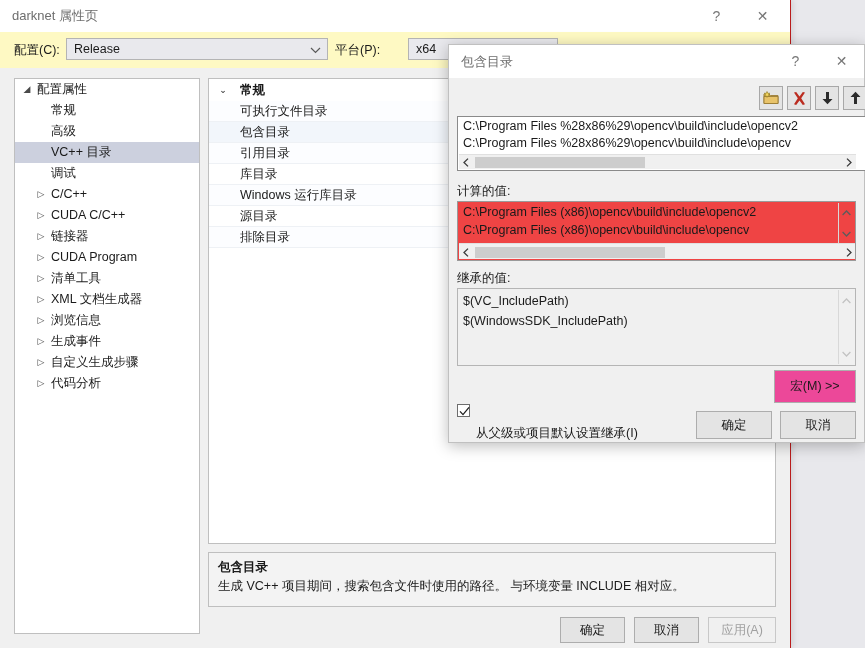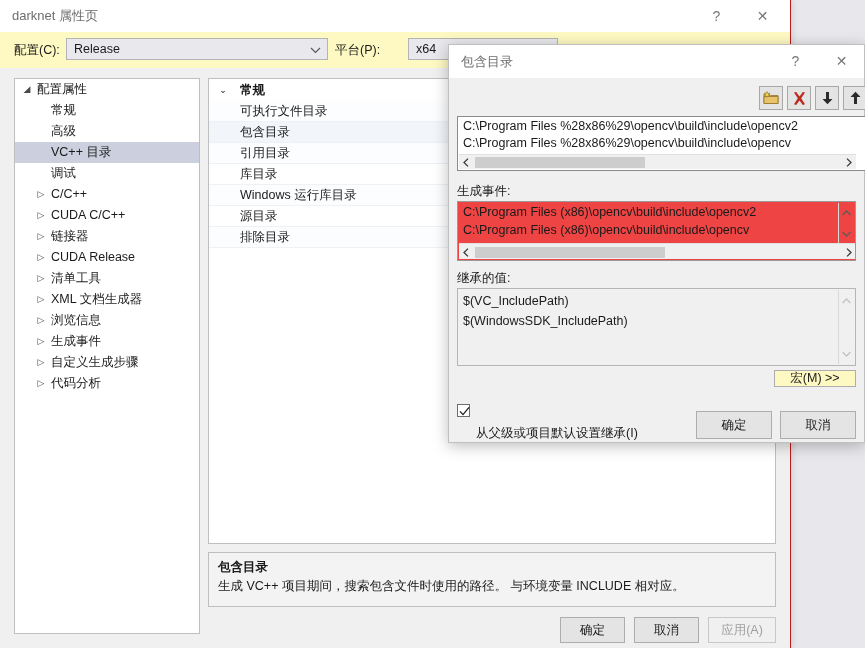--- a/index.html
+++ b/index.html
@@ -346,22 +346,22 @@
     background: #ffffff;
     box-sizing: border-box;
     margin-right: 6px;
     position: relative;
   }
   #inherit-check svg { position: absolute; left: 1px; top: 1px; }
   #inherit-label { font-size: 12.5px; white-space: nowrap; margin-top: 47px; }
 
   #macro-btn {
     position: absolute; left: 325px; top: 292px;
-    width: 82px; height: 17px;
-    background: #fef9c3;
+    width: 82px; height: 33px;
+    background: #ec4899;
     border: 1px solid #adadad;
     box-sizing: border-box;
     font-size: 12.5px;
     display: flex; align-items: center; justify-content: center;
     cursor: default;
   }
   #modal-ok-btn     { left: 247px; top: 333px; width: 76px; height: 28px; }
   #modal-cancel-btn { left: 331px; top: 333px; width: 76px; height: 28px; }
 </style>
 </head>
@@ -422,21 +422,21 @@
       <div class="tree-item lvl1" style="top: 0px;">
         <span class="tree-glyph">▷</span>
         <span class="tree-label">CUDA C/C++</span>
       </div>
       <div class="tree-item lvl1" style="top: 0px;">
         <span class="tree-glyph">▷</span>
         <span class="tree-label">链接器</span>
       </div>
       <div class="tree-item lvl1" style="top: 0px;">
         <span class="tree-glyph">▷</span>
-        <span class="tree-label">CUDA Release</span>
+        <span class="tree-label">CUDA Program</span>
       </div>
       <div class="tree-item lvl1" style="top: 0px;">
         <span class="tree-glyph">▷</span>
         <span class="tree-label">清单工具</span>
       </div>
       <div class="tree-item lvl1" style="top: 0px;">
         <span class="tree-glyph">▷</span>
         <span class="tree-label">XML 文档生成器</span>
       </div>
       <div class="tree-item lvl1" style="top: 0px;">
@@ -542,21 +542,21 @@
         </div>
         <div class="hs-thumb" style="left:16px; width:170px;"></div>
         <div class="hs-arrow" style="right:0;">
           <svg width="6" height="9" viewBox="0 0 6 9">
               <path d="M1 0.6 L5 4.5 L1 8.4" fill="none" stroke="#3a3a3a" stroke-width="1.3"></path>
             </svg>
         </div>
       </div>
     </div>
 
-    <div class="section-label" id="computed-label">生成事件:</div>
+    <div class="section-label" id="computed-label">计算的值:</div>
     <div class="value-box" id="computed-box">
       <div id="computed-lines">
           <div class="value-line" style="top: 3px;">C:\Program Files (x86)\opencv\build\include\opencv2</div>
           <div class="value-line" style="top: 21px;">C:\Program Files (x86)\opencv\build\include\opencv</div>
         </div>
       <div class="vline"></div>
       <div id="computed-vscroll">
         <div class="sb-arrow" style="top:2px;">
           <svg width="9" height="6" viewBox="0 0 9 6">
               <path d="M0.6 5 L4.5 1 L8.4 5" fill="none" stroke="currentColor" stroke-width="1.3"></path>

